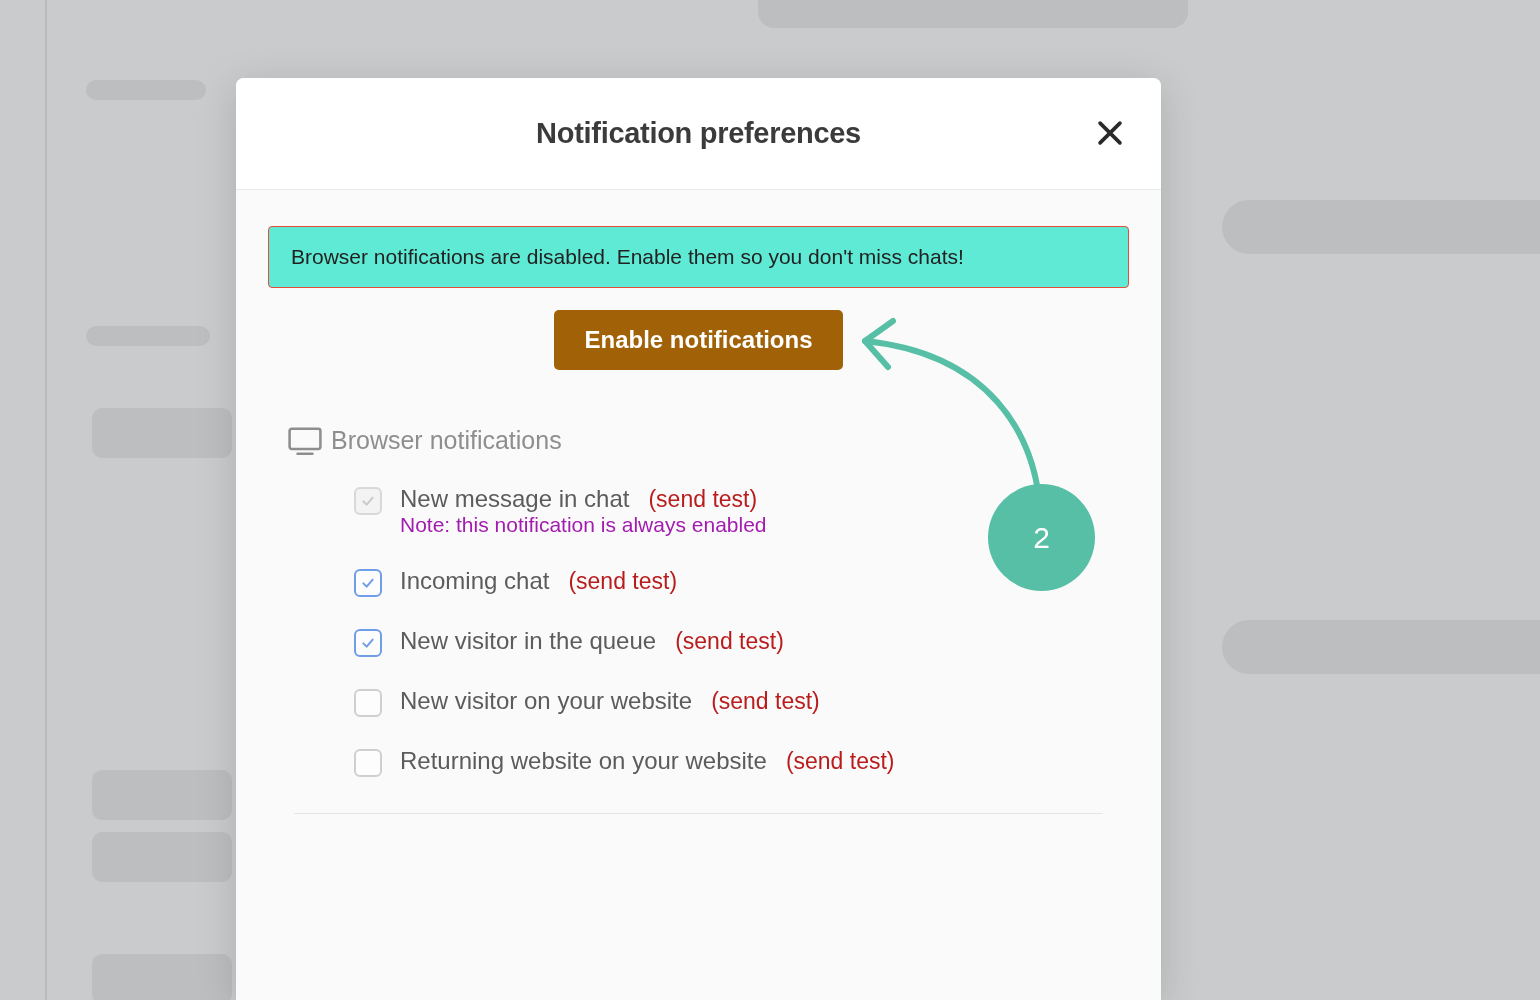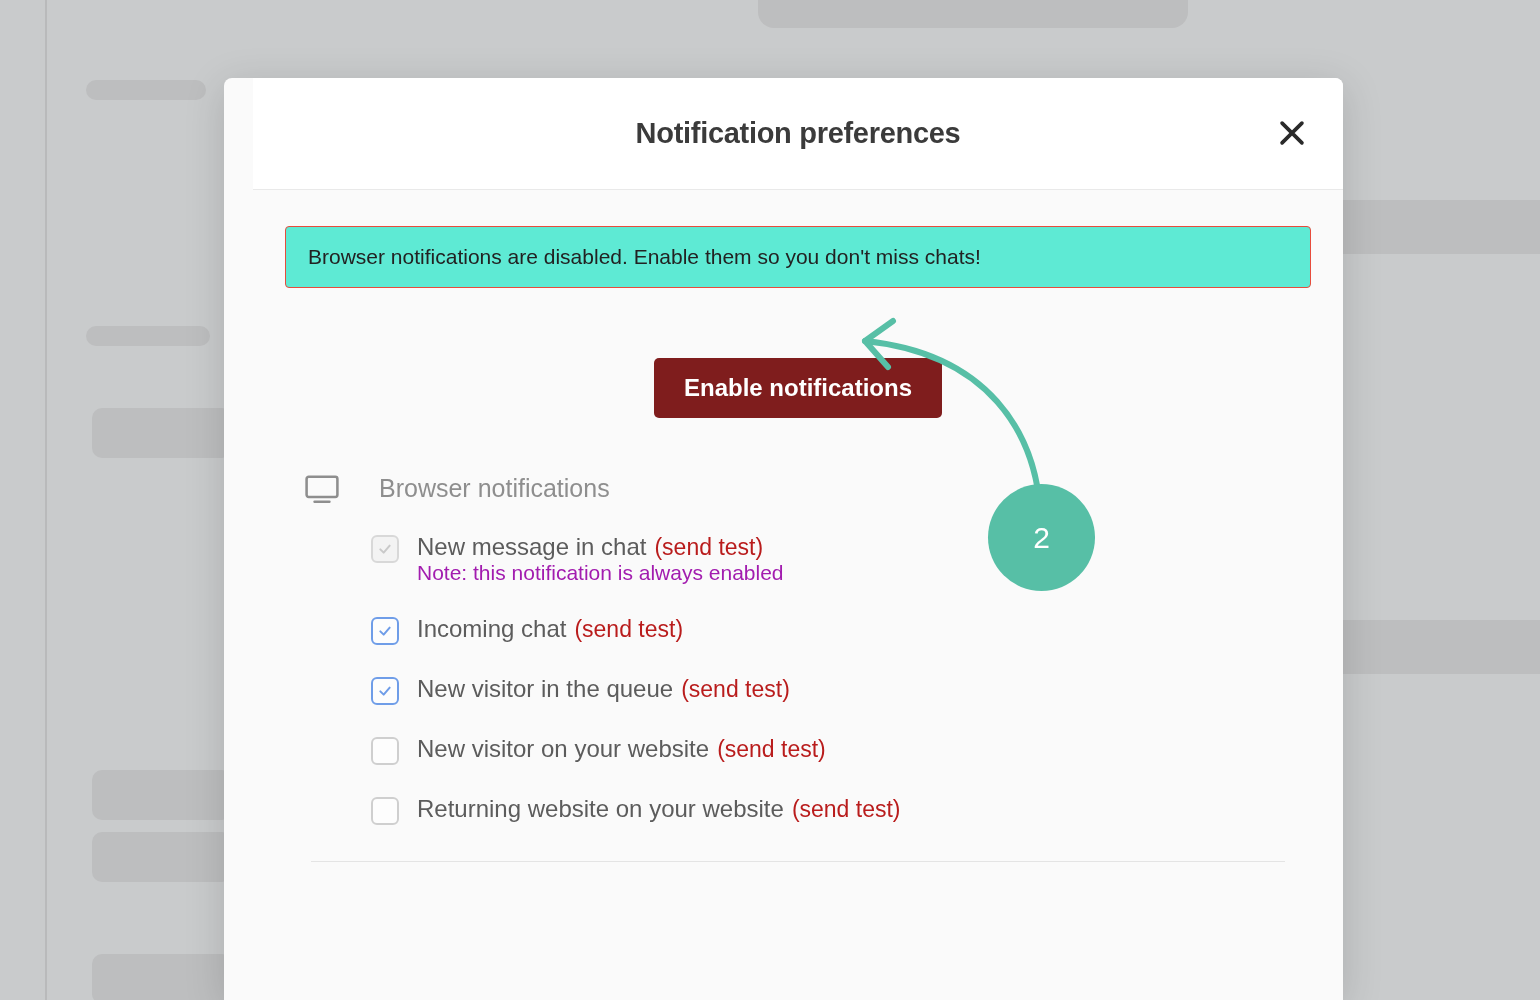--- a/index.html
+++ b/index.html
@@ -6,29 +6,28 @@
   html, body { width: 1540px; height: 1000px; overflow: hidden; font-family: -apple-system, BlinkMacSystemFont, 'Segoe UI', Helvetica, Arial, sans-serif; }
   body { background: #c9cbcc; position: relative; }
 
   
   .bg-shape { position: absolute; background: #bdbebf; border-radius: 999px; }
 
   .sidebar-line { left: 45px; top: 0; width: 2px; height: 1000px; background: #b9babb; position: absolute; }
 
   .modal {
     position: absolute;
-    left: 224px;
+    left: 236px;
     top: 78px;
-    width: 1119px;
+    width: 925px;
     height: 922px;
     background: #fafafa;
     border-radius: 8px 8px 0 0;
     box-shadow: 0 8px 40px rgba(0,0,0,0.15);
     overflow: hidden;
-    padding-left: 29px;
   }
   .modal-header {
     background: #ffffff;
     height: 112px;
     border-bottom: 1px solid #e9e9e9;
     display: flex;
     align-items: center;
     justify-content: center;
     position: relative;
   }
@@ -61,55 +60,54 @@
     font-size: 21px;
     color: #222;
   }
 
   .enable-row {
     display: flex;
     justify-content: center;
     margin-top: 22px;
   }
   .enable-btn {
-    background: #7f1d1d;
+    background: #a16207;
     color: #fff;
     border: none;
     border-radius: 5px;
     padding: 16px 30px;
     font-size: 24px;
     font-weight: 600;
     cursor: pointer;
-    margin-top: 48px;
   }
 
   .section {
     margin-top: 56px;
     padding-left: 20px;
     padding-right: 20px;
   }
   .section-header {
     display: flex;
     align-items: center;
-    gap: 40px;
+    gap: 9px;
     color: #8e8e8e;
   }
   .section-header .icon { width: 34px; height: 28px; color: #8e8e8e; }
   .section-title { font-size: 25px; font-weight: 400; color: #8e8e8e; }
 
   .options {
     margin-top: 30px;
     padding-left: 66px;
     display: flex;
     flex-direction: column;
     gap: 30px;
   }
   .opt-row { display: flex; align-items: flex-start; gap: 18px; }
   .opt-main { display: flex; flex-direction: column; }
-  .opt-label-line { display: flex; align-items: baseline; gap: 8px; flex-wrap: wrap; }
+  .opt-label-line { display: flex; align-items: baseline; gap: 19px; flex-wrap: wrap; }
   .opt-label { font-size: 24px; color: #5c5c5c; }
   .send-test { font-size: 23px; color: #b91c1c; cursor: pointer; }
   .opt-note { font-size: 21px; color: #a21caf; }
 
   .chk {
     width: 28px; height: 28px; border-radius: 6px;
     border: 2px solid #cfcfcf;
     display: flex; align-items: center; justify-content: center;
     flex-shrink: 0;
     margin-top: 2px;

